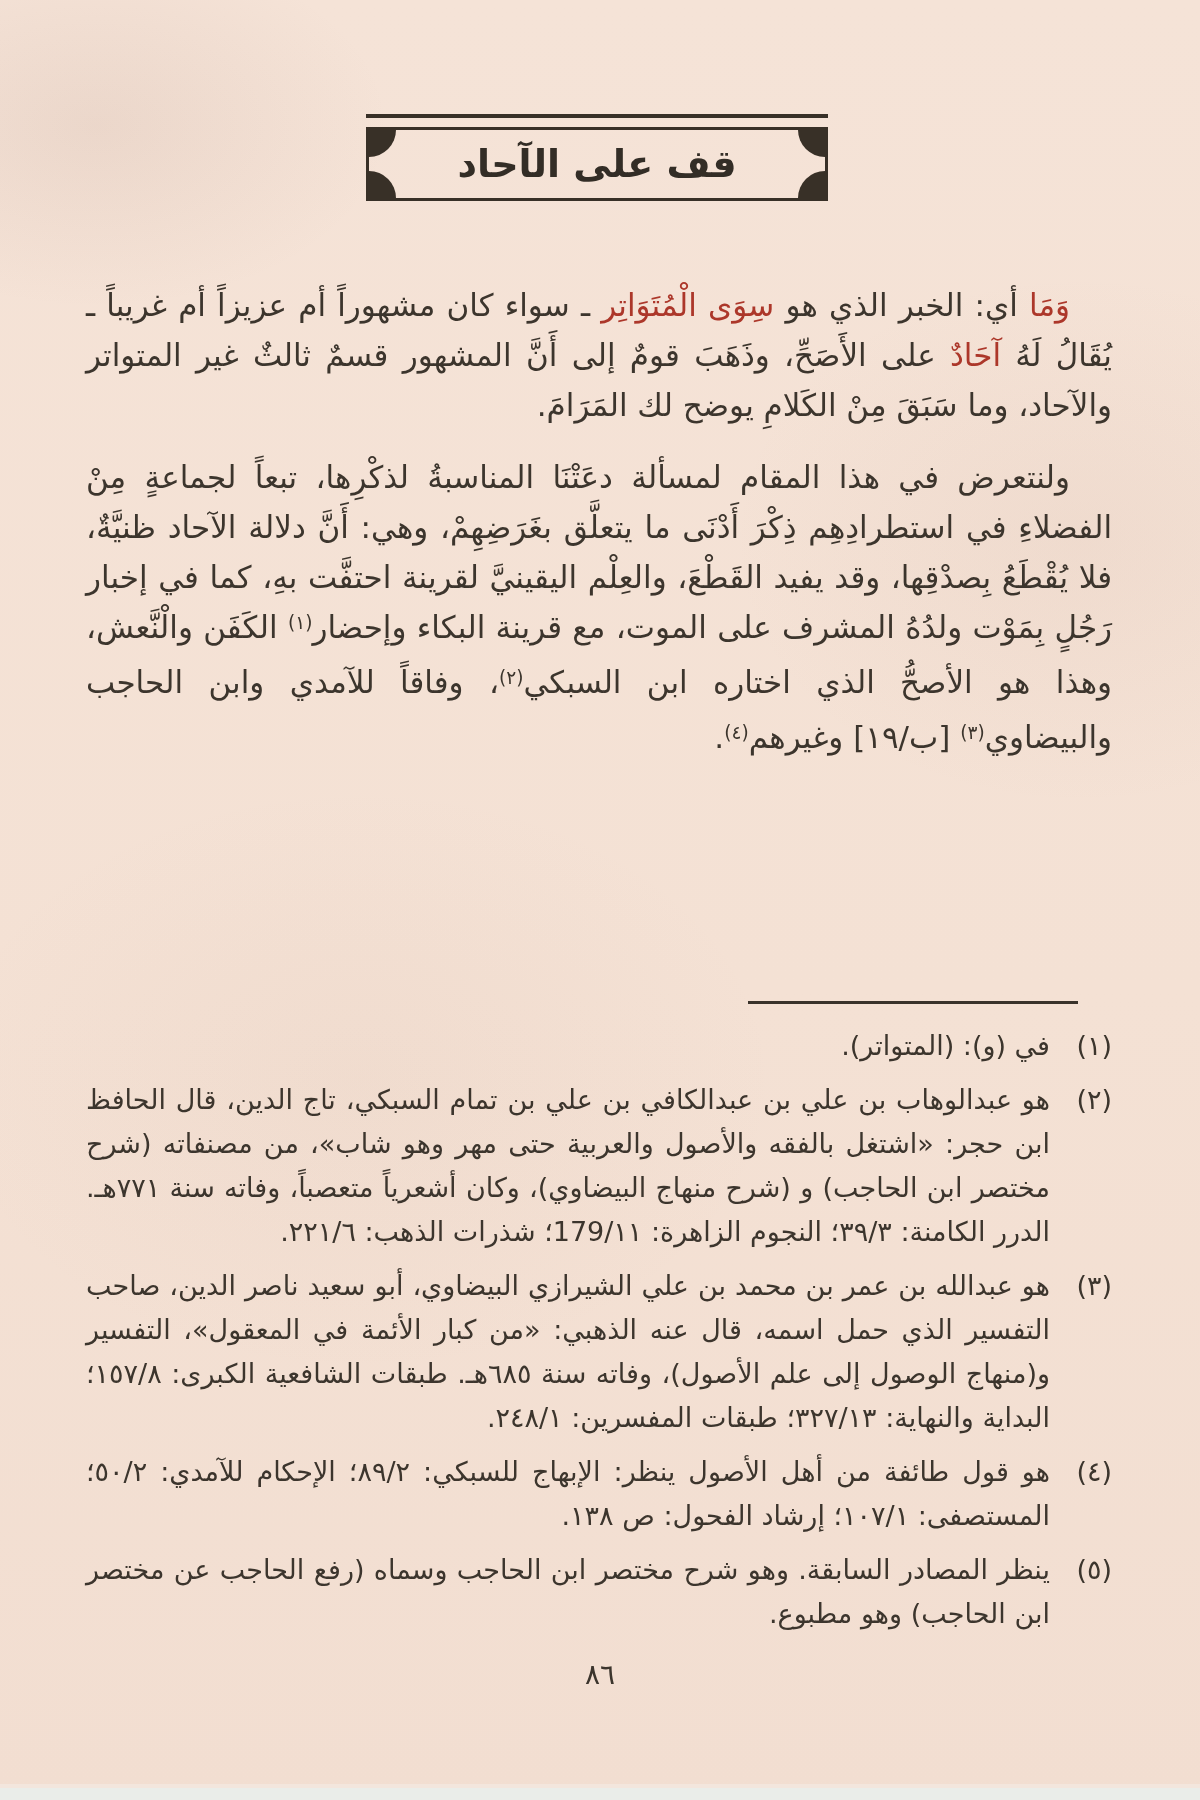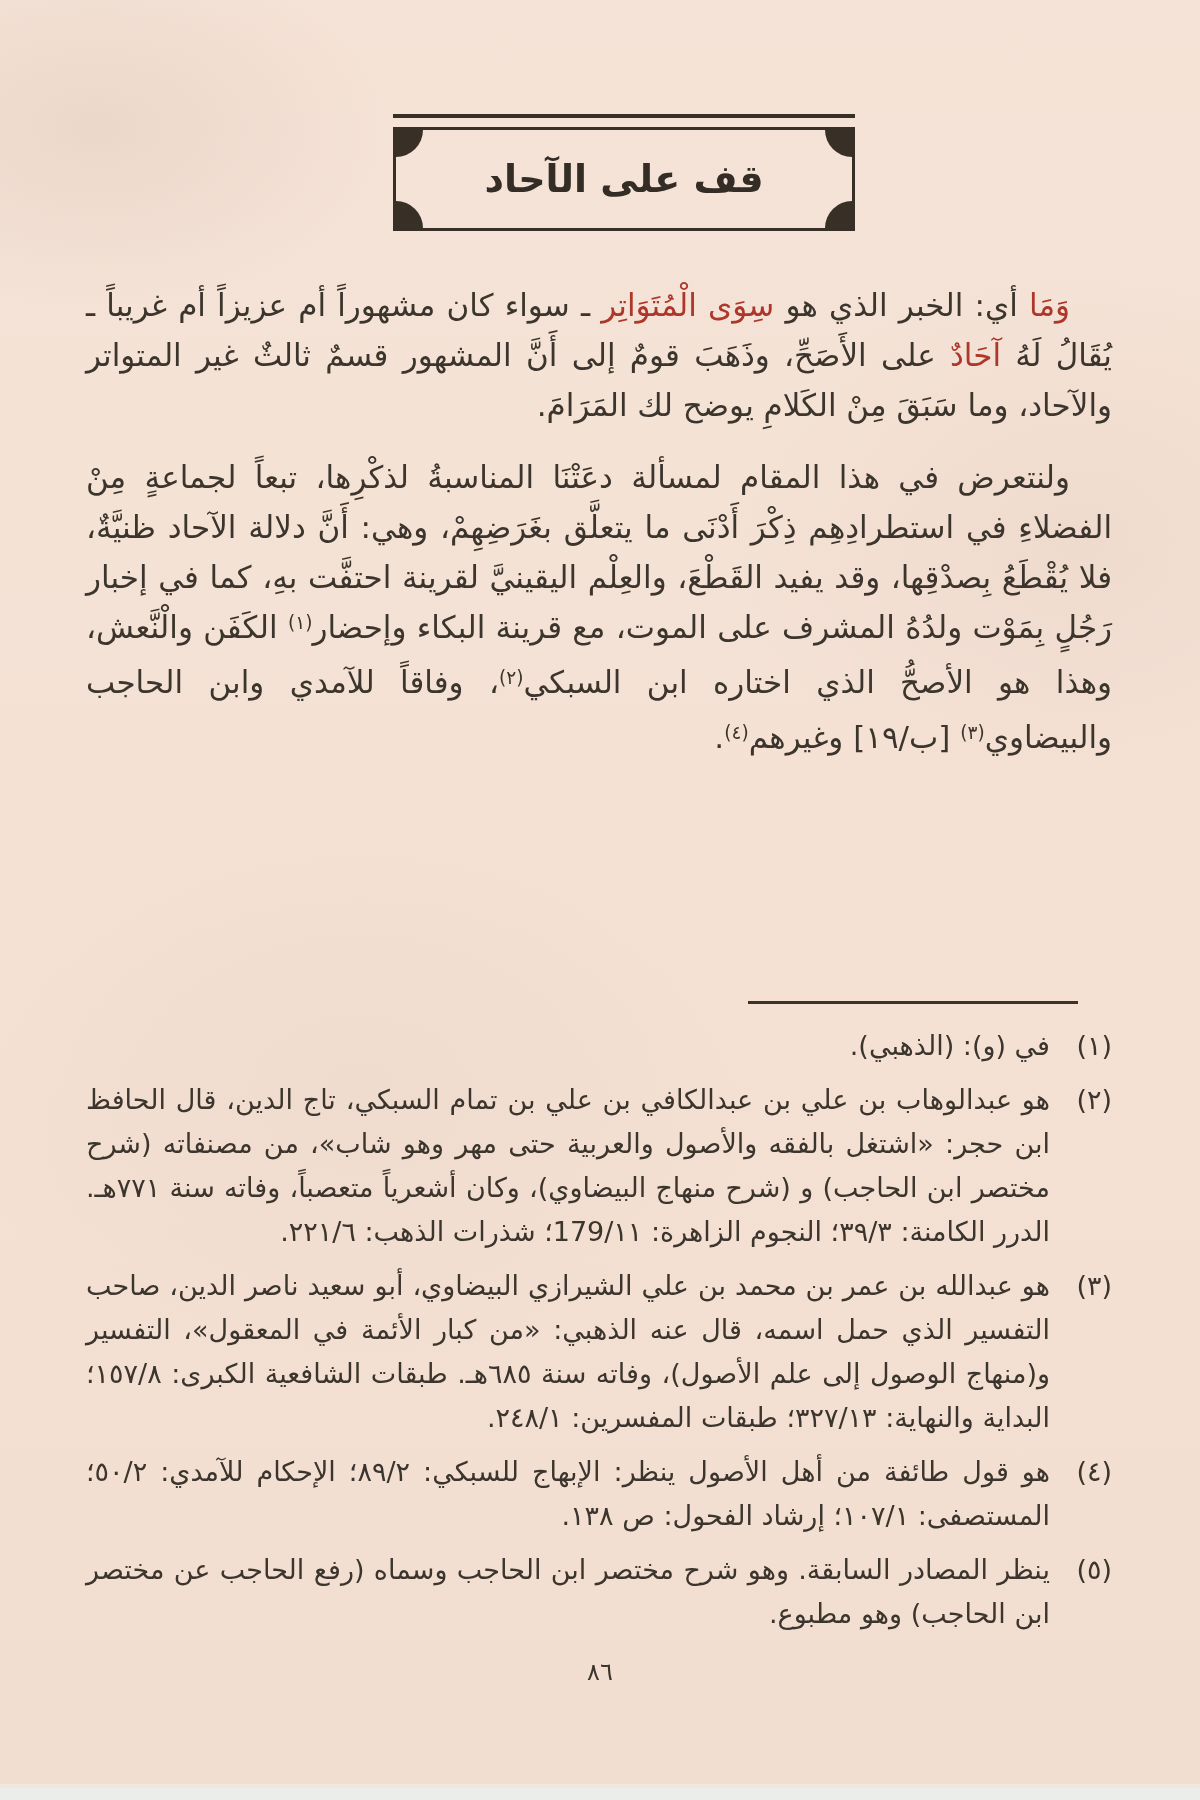--- a/index.html
+++ b/index.html
@@ -16,24 +16,23 @@
       linear-gradient(180deg, #f5e3d7 0%, #f4e1d4 55%, #f2ded1 100%);
   }
   .scan-edge{
     position:absolute;left:0;right:0;bottom:0;height:12px;
     background:#eaede9;
     box-shadow:0 -4px 0 0 #f3e6dd;
   }
 
   
   .title-box{
-    position:absolute;top:127px;left:366px;width:462px;height:104px;
+    position:absolute;top:127px;left:366px;width:462px;height:74px;
     border:3px solid #383027;box-sizing:border-box;
     background:transparent;
-    margin-left:27px;
   }
   .title-box::before{
     content:"";position:absolute;left:-3px;right:-3px;top:-16px;height:4px;
     background:#383027;
   }
   .corner{position:absolute;width:27px;height:27px;background:#383027;}
   .c-tl{top:0;left:0;border-radius:0 0 100% 0;}
   .c-tr{top:0;right:0;border-radius:0 0 0 100%;}
   .c-bl{bottom:0;left:0;border-radius:0 100% 0 0;}
   .c-br{bottom:0;right:0;border-radius:100% 0 0 0;}
@@ -62,21 +61,21 @@
   .footnotes{
     position:absolute;top:1024px;right:88px;width:1026px;
     direction:rtl;font-size:27px;line-height:44px;
   }
   .fn{display:flex;margin-bottom:10px;}
   .fn-marker{flex:0 0 62px;}
   .fn-text{flex:1;text-align:justify;}
 
   .page-number{
     position:absolute;top:1658px;left:0;width:100%;
-    text-align:center;font-size:24px;color:#3c352d;
+    text-align:center;font-size:28px;color:#3c352d;
   }
 </style>
 </head>
 <body>
 
 <div class="page">
 
   <div class="title-box">
     <span class="corner c-tl"></span>
     <span class="corner c-tr"></span>
@@ -92,21 +91,21 @@
     <p>
       <span>ولنتعرض في هذا المقام لمسألة دعَتْنَا المناسبةُ لذكْرِها، تبعاً لجماعةٍ مِنْ الفضلاءِ في استطرادِهِم ذِكْرَ أَدْنَى ما يتعلَّق بغَرَضِهِمْ، وهي: أَنَّ دلالة الآحاد ظنيَّةٌ، فلا يُقْطَعُ بِصدْقِها، وقد يفيد القَطْعَ، والعِلْم اليقينيَّ لقرينة احتفَّت بهِ، كما في إخبار رَجُلٍ بِمَوْت ولدُهُ المشرف على الموت، مع قرينة البكاء وإحضار</span><span class="sup">(١)</span><span> الكَفَن والْنَّعش، وهذا هو الأصحُّ الذي اختاره ابن السبكي</span><span class="sup">(٢)</span><span>، وفاقاً للآمدي وابن الحاجب والبيضاوي</span><span class="sup">(٣)</span><span> [ب/١٩] وغيرهم</span><span class="sup">(٤)</span><span>.</span>
     </p>
   </div>
 
   <div class="fn-rule"></div>
 
   <div class="footnotes">
     <div class="fn">
       <span class="fn-marker">(١)</span>
-      <span class="fn-text">في (و): (الذهبي).</span>
+      <span class="fn-text">في (و): (المتواتر).</span>
     </div>
     <div class="fn">
       <span class="fn-marker">(٢)</span>
       <span class="fn-text">هو عبدالوهاب بن علي بن عبدالكافي بن علي بن تمام السبكي، تاج الدين، قال الحافظ ابن حجر: «اشتغل بالفقه والأصول والعربية حتى مهر وهو شاب»، من مصنفاته (شرح مختصر ابن الحاجب) و (شرح منهاج البيضاوي)، وكان أشعرياً متعصباً، وفاته سنة ٧٧١هـ. الدرر الكامنة: ٣٩/٣؛ النجوم الزاهرة: 179/١١؛ شذرات الذهب: ٢٢١/٦.</span>
     </div>
     <div class="fn">
       <span class="fn-marker">(٣)</span>
       <span class="fn-text">هو عبدالله بن عمر بن محمد بن علي الشيرازي البيضاوي، أبو سعيد ناصر الدين، صاحب التفسير الذي حمل اسمه، قال عنه الذهبي: «من كبار الأئمة في المعقول»، التفسير و(منهاج الوصول إلى علم الأصول)، وفاته سنة ٦٨٥هـ. طبقات الشافعية الكبرى: ١٥٧/٨؛ البداية والنهاية: ٣٢٧/١٣؛ طبقات المفسرين: ٢٤٨/١.</span>
     </div>
     <div class="fn">

